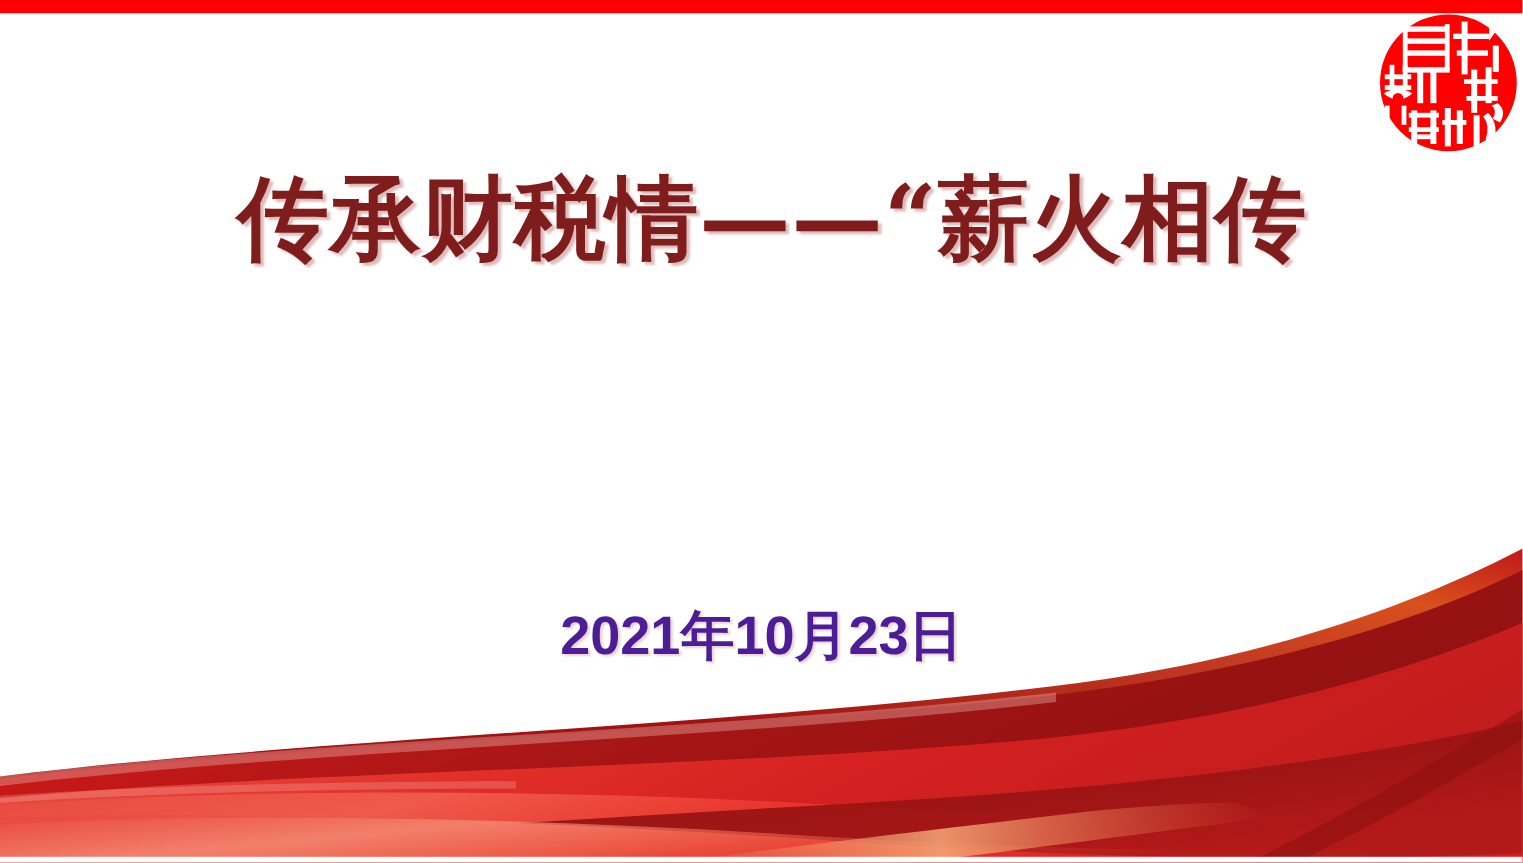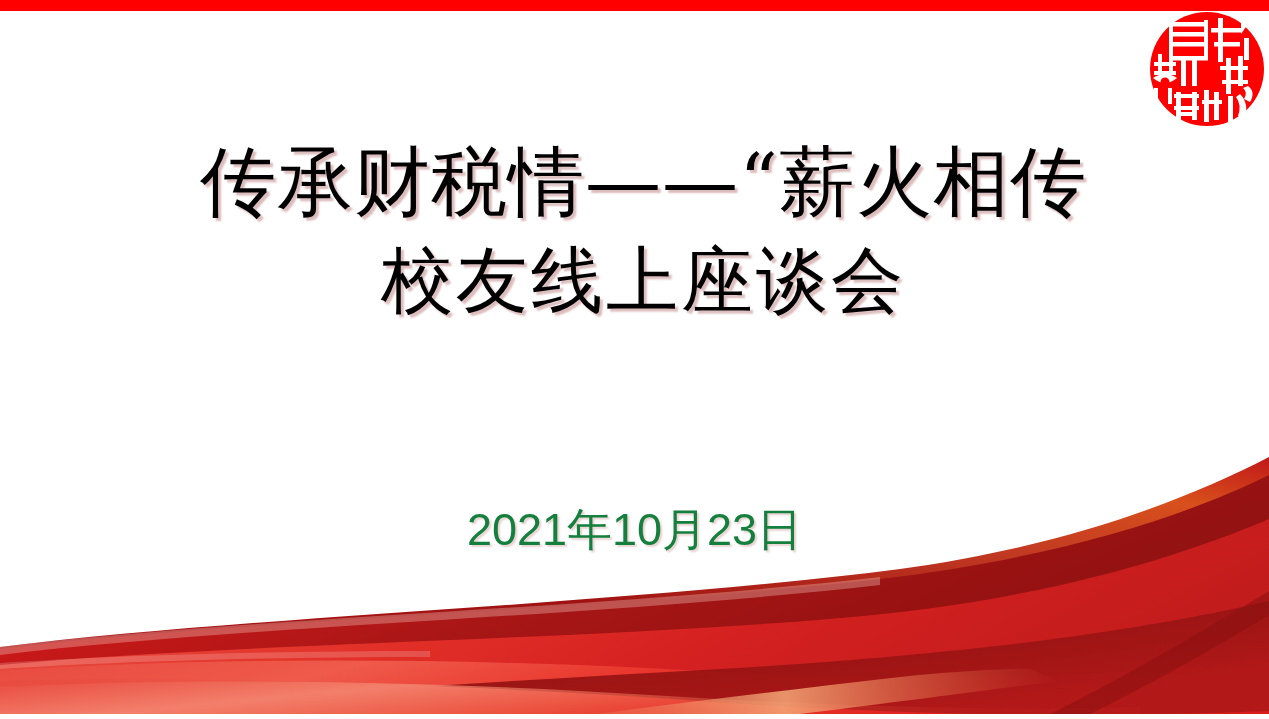--- a/index.html
+++ b/index.html
@@ -47,46 +47,46 @@
     position: absolute;
     left: 0;
     top: 132px;
     width: 1269px;
     text-align: center;
     z-index: 5;
   }
   .title-line {
     display: block;
     font-family: "DejaVu Serif", "Liberation Serif", serif;
-    font-weight: normal;
+    font-weight: bold;
     font-size: 76px;
     line-height: 99px;
-    color: #000000;
+    color: #7f1d1d;
     letter-spacing: 1px;
     white-space: nowrap;
     text-shadow: 3px 3px 2px rgba(140, 30, 30, 0.30);
     padding-left: 18px;
   }
   .title-line-3 {
     font-size: 72px;
     letter-spacing: 3px;
   }
 
   
   .date-line {
     position: absolute;
     left: 0;
     top: 503px;
     width: 1269px;
     text-align: center;
     font-family: "Liberation Sans", "DejaVu Sans", sans-serif;
-    font-weight: normal;
+    font-weight: bold;
     font-size: 45px;
     line-height: 54px;
-    color: #15803d;
+    color: #4c1d95;
     letter-spacing: 0px;
     z-index: 5;
     text-shadow: 2px 2px 2px rgba(150, 40, 40, 0.22);
   }
 
   
   .ribbon {
     position: absolute;
     left: 0;
     bottom: 0;
@@ -236,18 +236,17 @@
         <rect x="54" y="92" width="20" height="4"></rect>
 
         <rect x="80" y="88" width="5" height="26"></rect>
         <path d="M 92 86 q 10 10 4 26 l -6 -4 q 4 -11 -2 -19 Z"></path>
       </g>
     </svg>
   </div>
 
   <div class="title-block">
     <span class="title-line title-line-1">传承财税情——“薪火相传</span>
-    <span class="title-line title-line-3">校友线上座谈会</span>
   </div>
 
   <div class="date-line">2021年10月23日</div>
 
 </div>
 
 </body></html>

